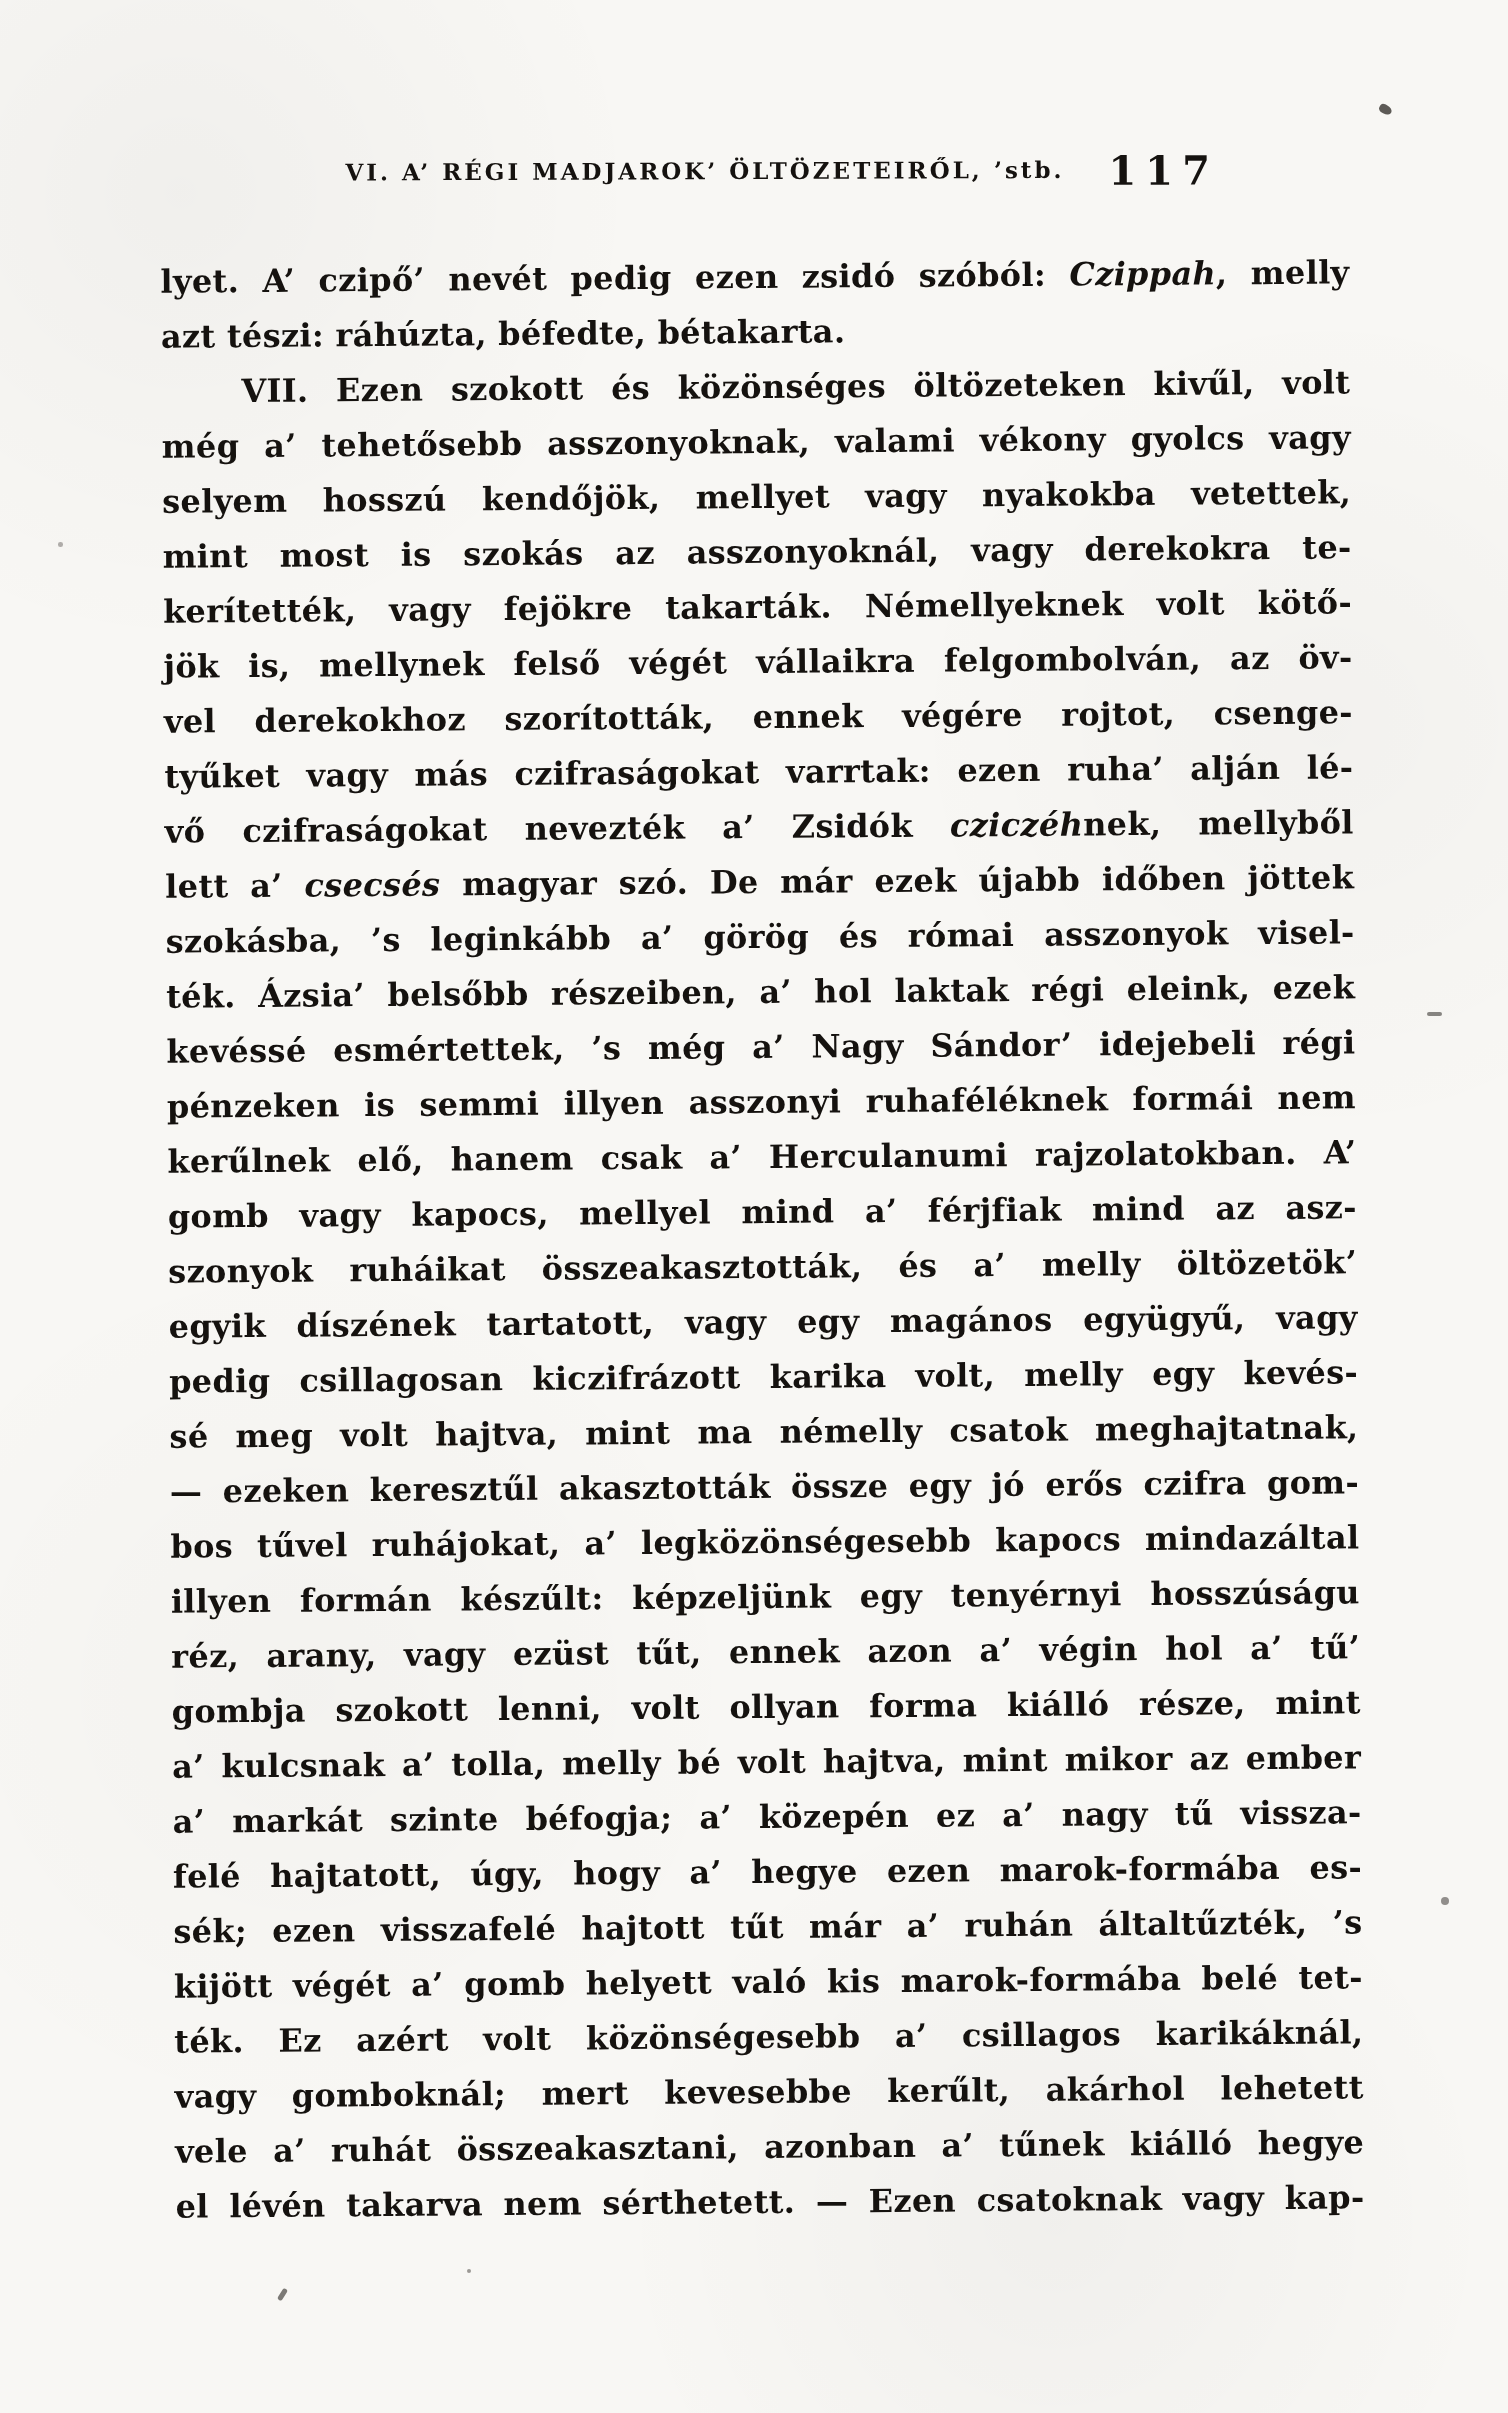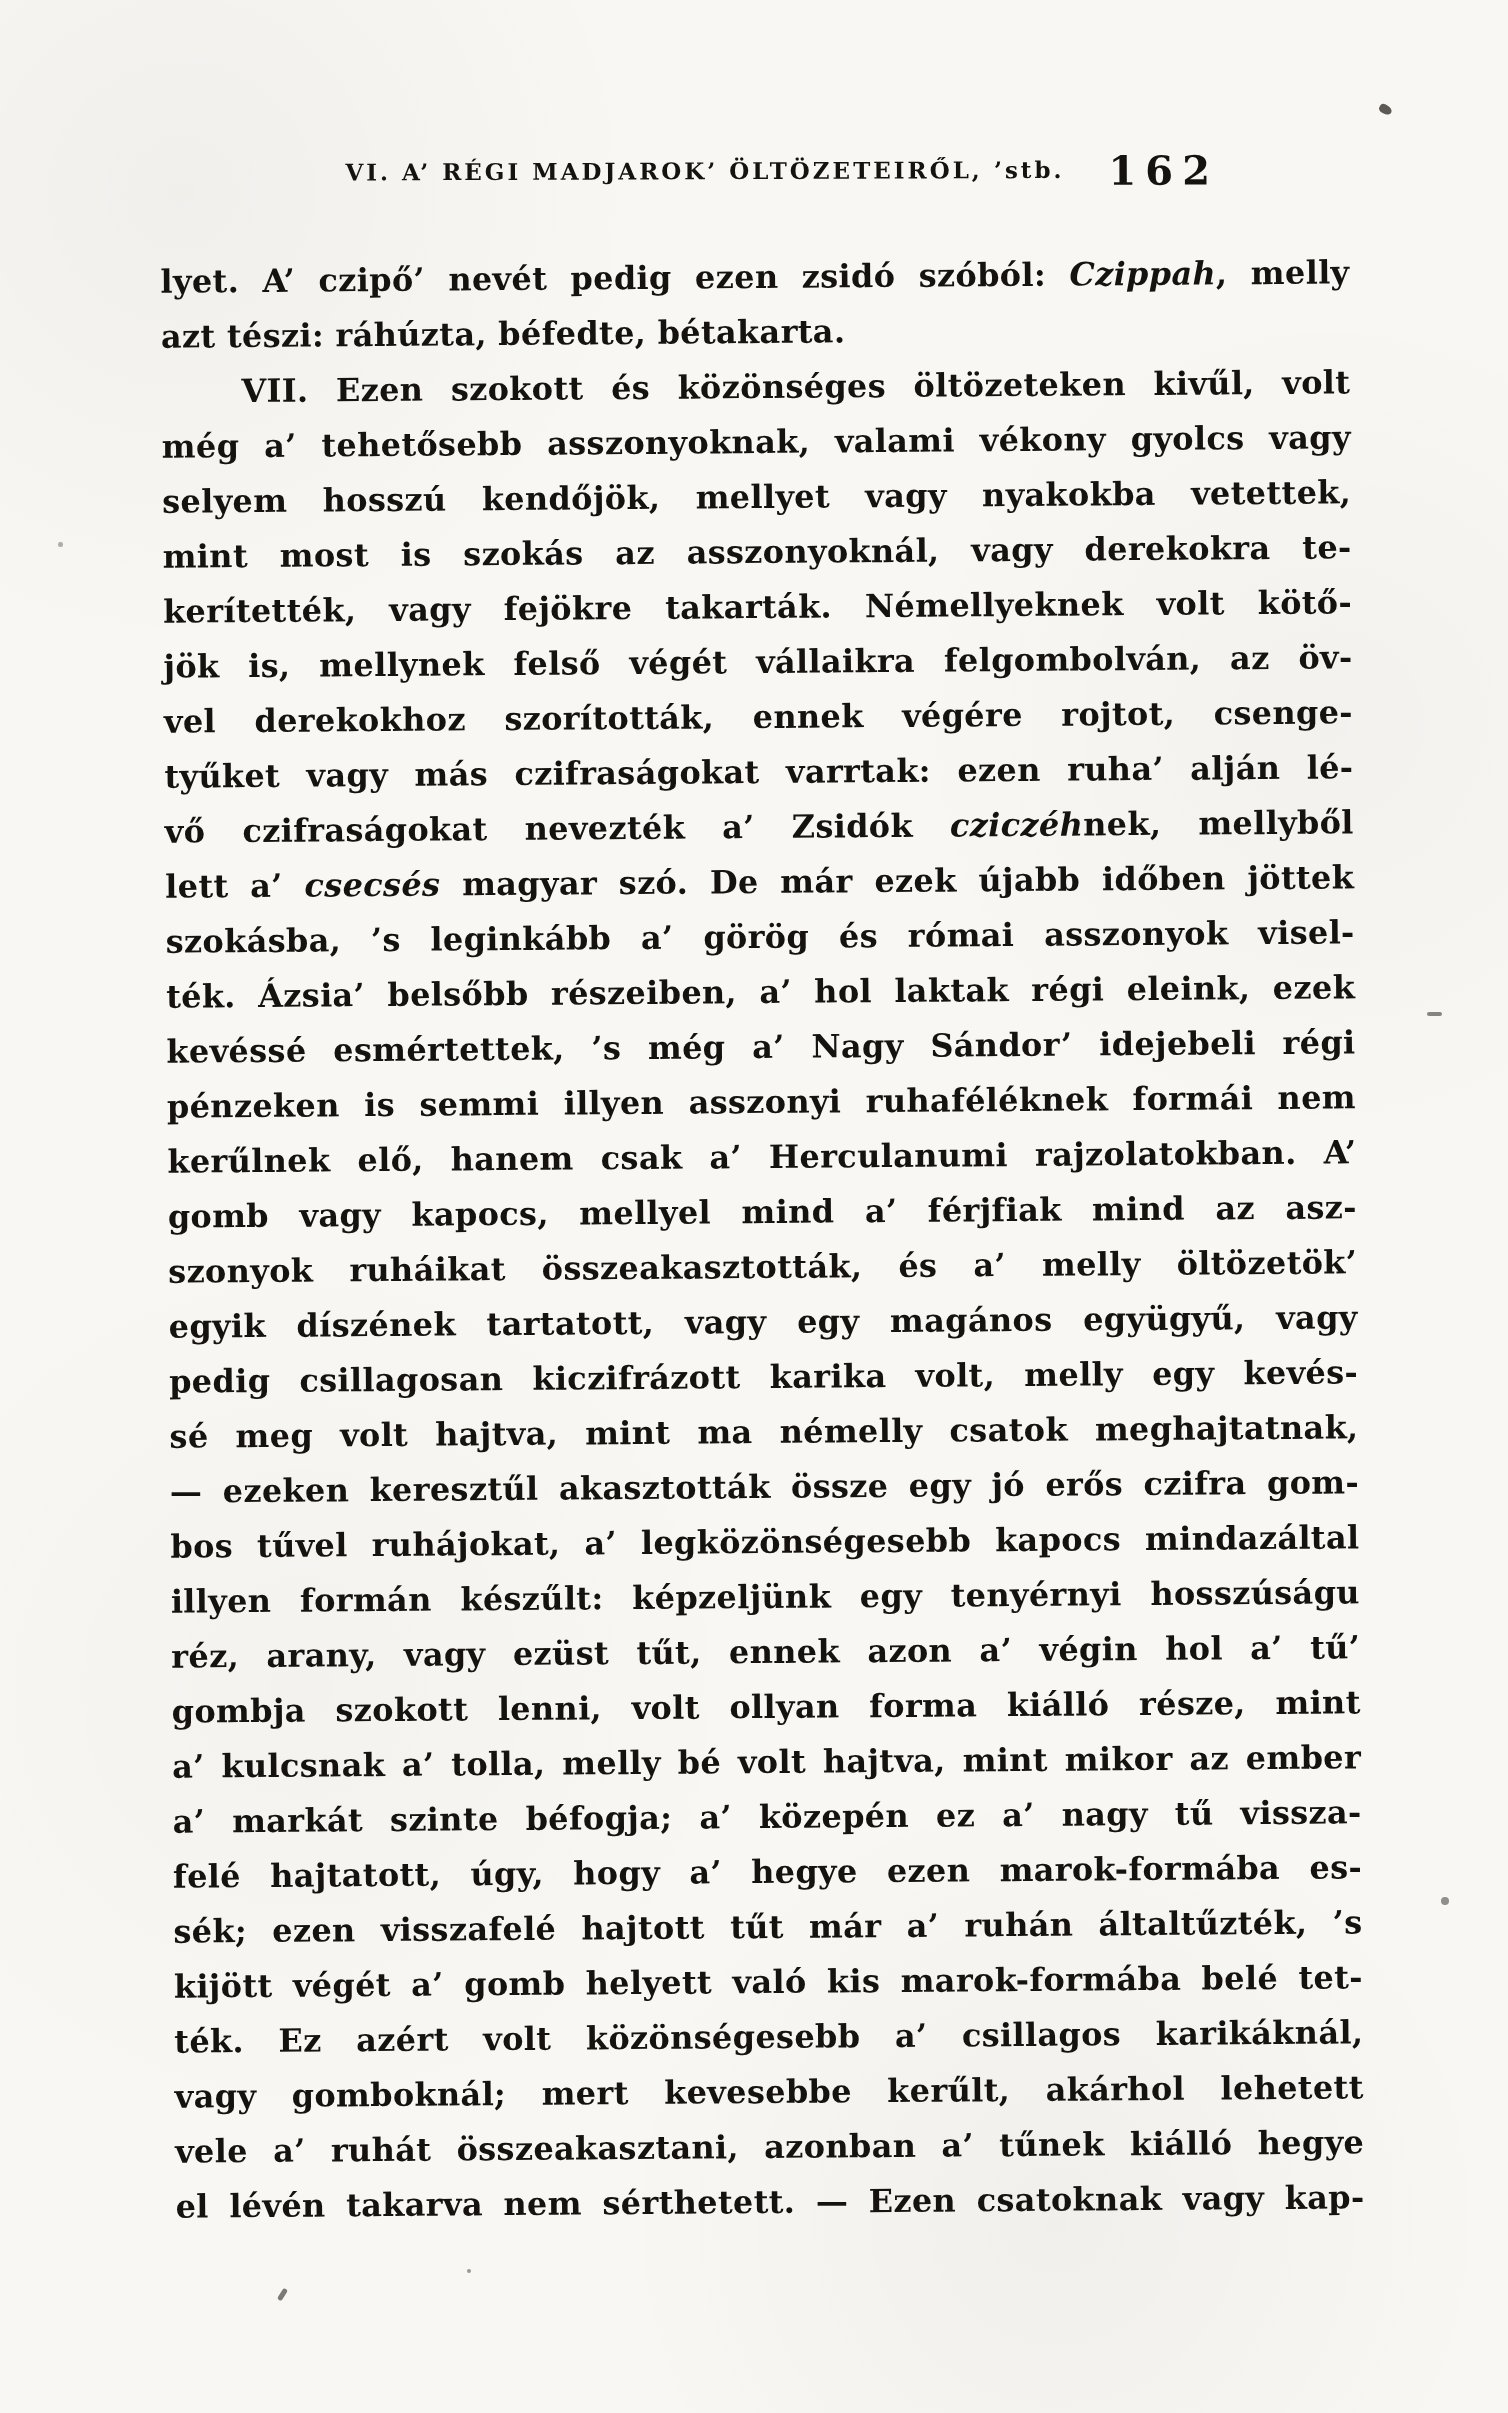--- a/index.html
+++ b/index.html
@@ -55,21 +55,21 @@
   .speck.s5{ left:467px;top:2269px;width:4px;height:4px;opacity:.45; }
   .speck.s6{ left:58px;top:542px;width:4.5px;height:4.5px;opacity:.35; }
 </style>
 </head>
 <body>
 
 <div class="page" style="background: rgb(248, 247, 244); color: rgb(21, 18, 15);">
 
   <div class="running-header">
     <div class="running-title">VI. A’ RÉGI MADJAROK’ ÖLTÖZETEIRŐL, ’stb.</div>
-    <div class="page-number">162</div>
+    <div class="page-number">117</div>
   </div>
 
   <div class="text-block">
       <div class="line">lyet. A’ czipő’ nevét pedig ezen zsidó szóból: <i>Czippah</i>, melly</div>
       <div class="line para-end">azt tészi: ráhúzta, béfedte, bétakarta.</div>
       <div class="line indent">VII. Ezen szokott és közönséges öltözeteken kivűl, volt</div>
       <div class="line">még a’ tehetősebb asszonyoknak, valami vékony gyolcs vagy</div>
       <div class="line">selyem hosszú kendőjök, mellyet vagy nyakokba vetettek,</div>
       <div class="line">mint most is szokás az asszonyoknál, vagy derekokra te-</div>
       <div class="line">kerítették, vagy fejökre takarták. Némellyeknek volt kötő-</div>

